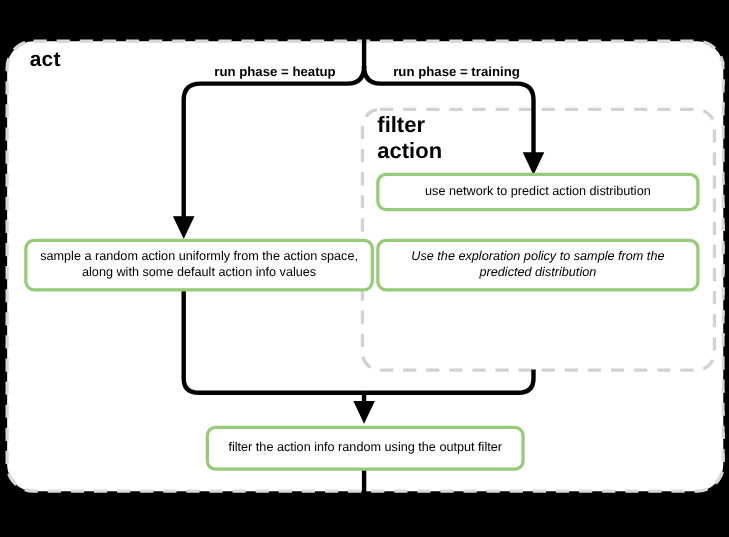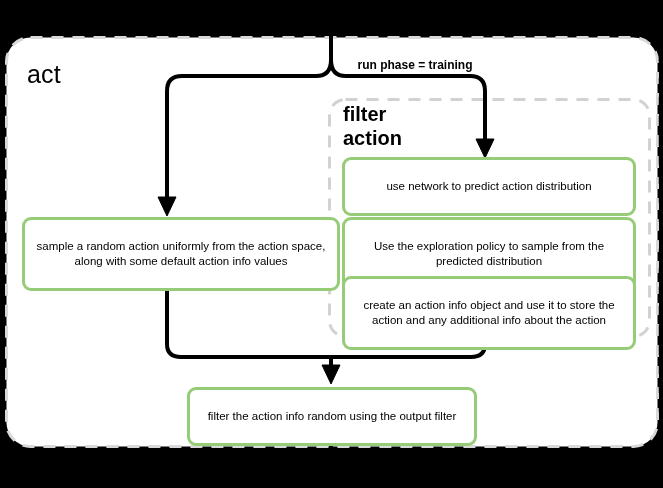--- a/index.html
+++ b/index.html
@@ -21,38 +21,38 @@
     background:var(--bg);
     overflow:hidden;
   }
   .layer{position:absolute;left:0;top:0;}
   .panel-outline{fill:var(--panel-bg);stroke:var(--panel-border);stroke-width:3;stroke-dasharray:12 9;}
   .group-outline{fill:var(--panel-bg);stroke:var(--group-border);stroke-width:3;stroke-dasharray:12 9;}
   .edge-dash{stroke:var(--connector);stroke-width:3.5;stroke-dasharray:11 8;fill:none;}
   .connector{stroke:var(--connector);stroke-width:4;fill:none;stroke-linejoin:round;}
   .arrowhead{fill:var(--connector);stroke:var(--connector);stroke-width:1;}
   .label{position:absolute;color:var(--text);}
-  .act-title{left:27px;top:60px;font-size:25px;font-weight:normal;letter-spacing:.2px;}
+  .act-title{left:27px;top:44px;font-size:19px;font-weight:bold;letter-spacing:.2px;}
   .branch-label{top:58px;width:162px;font-size:12px;font-weight:bold;text-align:center;}
   .branch-heatup{left:169px;}
   .branch-training{left:334px;}
   .group-title{left:343px;top:102px;width:92px;font-size:20px;font-weight:bold;line-height:24px;}
   .node{
     position:absolute;
     background:var(--node-bg);
     border:3px solid var(--node-border);
     border-radius:9px;
     display:flex;align-items:center;justify-content:center;
     text-align:center;
     font-size:11.5px;line-height:15px;color:var(--text);
-    padding:19px 4px;
+    padding:6px 4px;
   }
   .node-sample{left:22px;top:217px;width:318px;min-height:39px;}
   .node-use-network{left:342px;top:157px;width:294px;min-height:35px;}
-  .node-exploration{left:342px;top:217px;width:294px;min-height:41px;}
+  .node-exploration{left:342px;top:217px;width:294px;min-height:41px;font-style:italic;}
   .node-create-info{left:342px;top:276px;width:294px;min-height:42px;}
   .node-filter{left:187px;top:387px;width:290px;min-height:41px;}
 </style>
 </head>
 <body>
 
 <div class="stage">
 
   <svg class="layer" width="663" height="488" viewBox="0 0 663 488">
 
@@ -70,28 +70,28 @@
     <path class="arrowhead" d="M476 139 H494 L485 158 Z"></path>
     <path class="connector" d="M167 255 V344 Q167 357 181 357 H331"></path>
     <path class="connector" d="M485 336 V344 Q485 357 471 357 H331"></path>
     <path class="connector" d="M331 357 V366"></path>
     <path class="arrowhead" d="M322 365 H340 L331 384 Z"></path>
     <path class="connector" d="M331 427 V452"></path>
   </svg>
 
   <div class="label act-title">act</div>
 
+  <div class="label branch-label branch-heatup">run phase = heatup</div>
 
   <div class="label branch-label branch-training">run phase = training</div>
 
   <div class="label group-title">filter action</div>
 
   <div class="node node-sample">sample a random action uniformly from the action space, along with some default action info values</div>
 
   <div class="node node-use-network">use network to predict action distribution</div>
 
   <div class="node node-exploration">Use the exploration policy to sample from the predicted distribution</div>
 
-  <div class="node node-create-info">create an action info object and use it to store the action and any additional info about the action</div>
 
   <div class="node node-filter">filter the action info random using the output filter</div>
 
 </div>
 
 </body></html>

